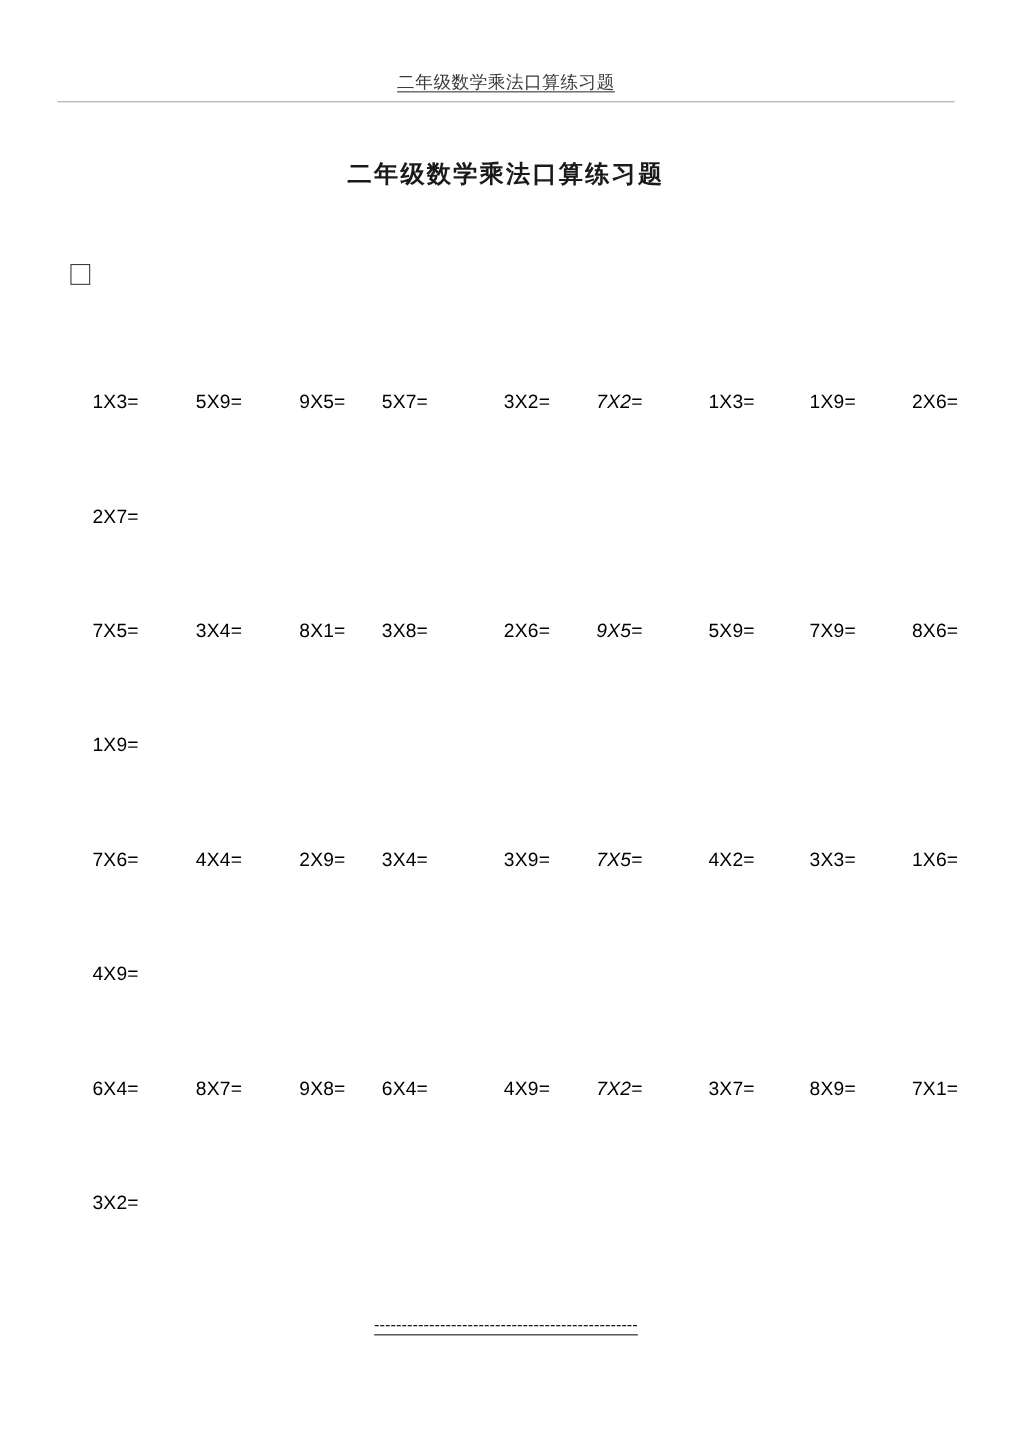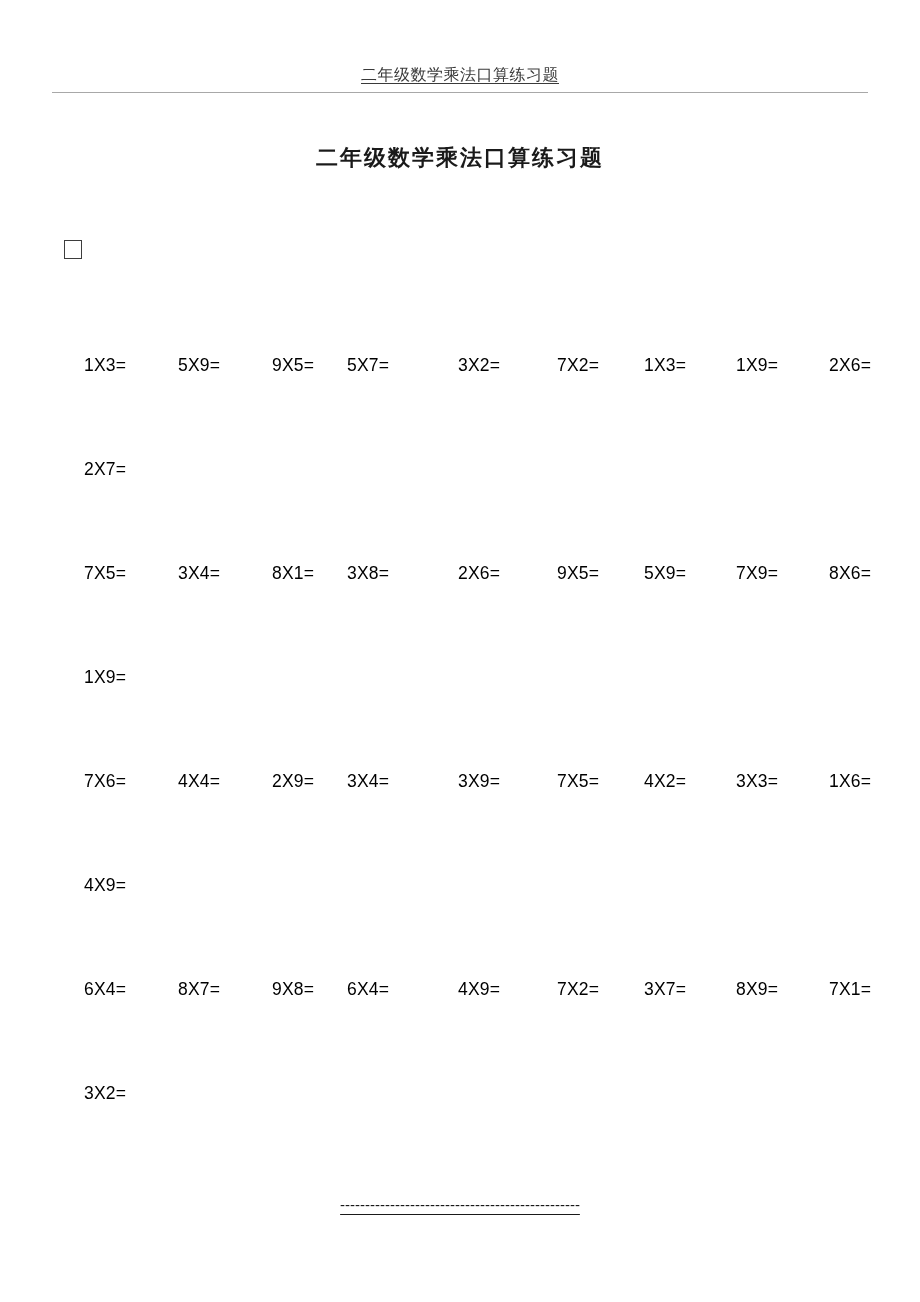--- a/index.html
+++ b/index.html
@@ -126,21 +126,21 @@
     height: 104px;
     width: 920px;
   }
 
   
   .c0 { left: 64px; }
   .c1 { left: 158px; }
   .c2 { left: 252px; }
   .c3 { left: 327px; }
   .c4 { left: 438px; }
-  .c5 { left: 537px; }
+  .c5 { left: 522px; font-style: italic; }
   .c6 { left: 624px; }
   .c7 { left: 716px; }
   .c8 { left: 809px; }
 
   
   .footer-zone {
     position: absolute;
     left: 0;
     top: 1196px;
     width: 920px;

